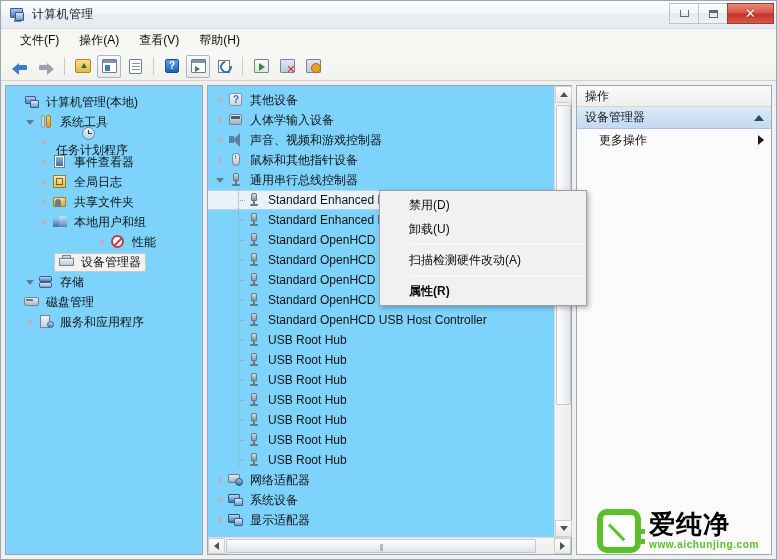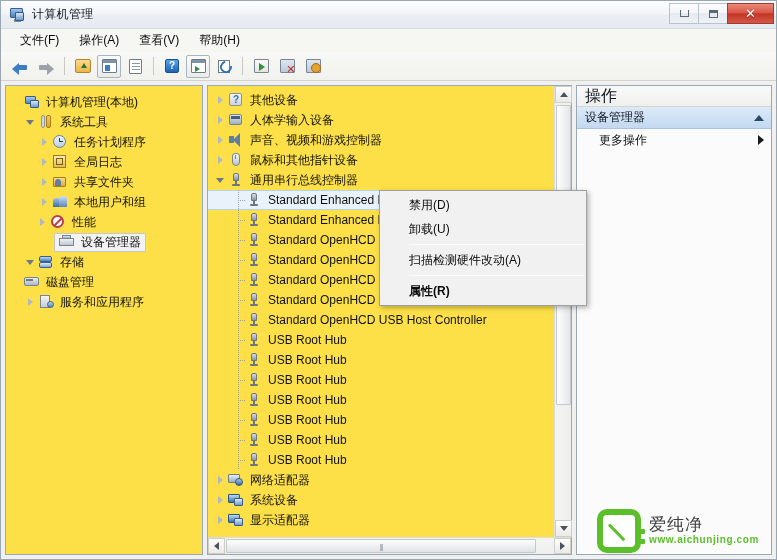--- a/index.html
+++ b/index.html
@@ -129,21 +129,21 @@
   .ic-upd{width:15px;height:14px;position:relative;background:linear-gradient(to bottom,#dfe8f2,#b9cadd);
     border:1px solid #7a858f;border-radius:1px;}
   .ic-upd:after{content:"";position:absolute;right:-1px;bottom:-1px;width:8px;height:8px;
     border-radius:50%;background:#e8a12a;border:1px solid #9d6b14;}
 
   
   .pane-wrap { position: absolute; left: 0; top: 80px; width: 775px; height: 478px; background:#f0f0f0; }
 
   .pane {
     position: absolute; top: 4px; bottom: 4px;
-    background: #fde047; border: 1px solid #9aa7b4;
+    background: #7dd3fc; border: 1px solid #9aa7b4;
   }
   .pane-left { left: 4px; width: 198px; }
   .pane-mid  { left: 206px; width: 365px; }
   .pane-right{ left: 575px; width: 196px; background:#fbfbfb; }
 
   
   .tree { padding: 6px 0 0 0; font-size: 12px; color: #111; user-select: none; }
   .row {
     display: flex; align-items: center; height: 20px; padding-left: 4px;
     white-space: nowrap; cursor: default; position: relative;
@@ -315,21 +315,21 @@
     border: 1px solid #c4c8cc; border-radius: 1px;
     display:flex;align-items:center;justify-content:center;
   }
   .hs-thumb:after { content:"|||"; color:#96a0aa; font-size:8px; letter-spacing:-1px; }
 
   
   .act-header {
     height: 21px; background: linear-gradient(to bottom,#fafafa,#efefed);
     border-bottom: 1px solid #d6d6d0;
     display: flex; align-items: center; padding-left: 8px;
-    font-size: 16px; color: #10171f;
+    font-size: 12px; color: #10171f;
   }
   .act-section {
     height: 22px;
     background: linear-gradient(to bottom,#dceaf8 0%,#cfe1f4 50%,#c3d9f0 100%);
     border-bottom: 1px solid #a9c4e0;
     display: flex; align-items: center; justify-content: space-between;
     padding: 0 7px 0 8px; font-size: 12px; color: #10171f; cursor: default;
   }
   .chev-up { width:0;height:0;border-left:5px solid transparent;border-right:5px solid transparent;border-bottom:6px solid #2b4a6b;}
   .act-item {
@@ -375,21 +375,21 @@
     content: ""; position: absolute; left: 6px; top: 8px; width: 22px; height: 3px;
     background: #5bbf2a; transform: rotate(46deg); transform-origin: left center;
   }
   .wm-logo:before {
     content: ""; position: absolute; right: -10px; top: 14px; width: 5px; height: 5px;
     background: #5bbf2a; border-radius: 1px;
     box-shadow: 0 10px 0 0 #5bbf2a;
   }
   .wm-text { display: flex; flex-direction: column; }
   .wm-cn {
-    font-size: 17px; font-weight: normal; color: #404040; line-height: 1.05;
+    font-size: 26px; font-weight: bold; color: #000000; line-height: 1.05;
     letter-spacing: 1px;
   }
   .wm-url { font-size: 10px; font-weight: bold; color: #5bbf2a; letter-spacing: .6px; margin-top: 1px; }
 
   
   .statusbar {
     position: absolute; left: 0; bottom: 0; width: 775px; height: 2px;
     background: #f0f0f0;
   }
 </style>
@@ -484,27 +484,37 @@
             <span class="" style="display: flex; align-items: center;">
               <span class="ic ic-tools">
                 <span class="a"></span>
                 <span class="b"></span>
               </span>
               <span class="lbl">系统工具</span>
             </span>
           </div>
           <div class="row" style="padding-left: 32px;">
             <span class="twisty tw-closed"></span>
+            <span class="" style="display: flex; align-items: center; flex-direction: column;">
+              <span class="ic ic-clock">
+                <span class="a"></span>
+                <span class="b"></span>
+                <span class="c"></span>
+              </span>
+              <span class="lbl">任务计划程序</span>
+            </span>
+          </div>
+          <div class="row" style="padding-left: 32px;">
+            <span class="twisty tw-closed"></span>
             <span class="" style="display: flex; align-items: center;">
-              <span class="ic ic-clock">
-                <span class="a"></span>
-                <span class="b"></span>
-                <span class="c"></span>
-              </span>
-              <span class="lbl">任务计划程序</span>
+              <span class="ic ic-eventvwr">
+                <span class="a"></span>
+                <span class="b"></span>
+              </span>
+              <span class="lbl">事件查看器</span>
             </span>
           </div>
           <div class="row" style="padding-left: 32px;">
             <span class="twisty tw-closed"></span>
             <span class="" style="display: flex; align-items: center; justify-content: center;">
               <span class="ic ic-log">
                 <span class="a"></span>
                 <span class="b"></span>
               </span>
               <span class="lbl">全局日志</span>
@@ -523,21 +533,21 @@
           <div class="row" style="padding-left: 32px;">
             <span class="twisty tw-closed"></span>
             <span class="" style="display: flex; align-items: center;">
               <span class="ic ic-users">
                 <span class="a"></span>
                 <span class="b"></span>
               </span>
               <span class="lbl">本地用户和组</span>
             </span>
           </div>
-          <div class="row" style="padding-left: 30px;">
+          <div class="row" style="padding-left: 44px; justify-content: center;">
             <span class="twisty tw-closed"></span>
             <span class="" style="display: flex; align-items: center;">
               <span class="ic ic-perf">
                 <span class="a"></span>
                 <span class="b"></span>
               </span>
               <span class="lbl">性能</span>
             </span>
           </div>
           <div class="row sel-soft" style="padding-left: 32px;">

